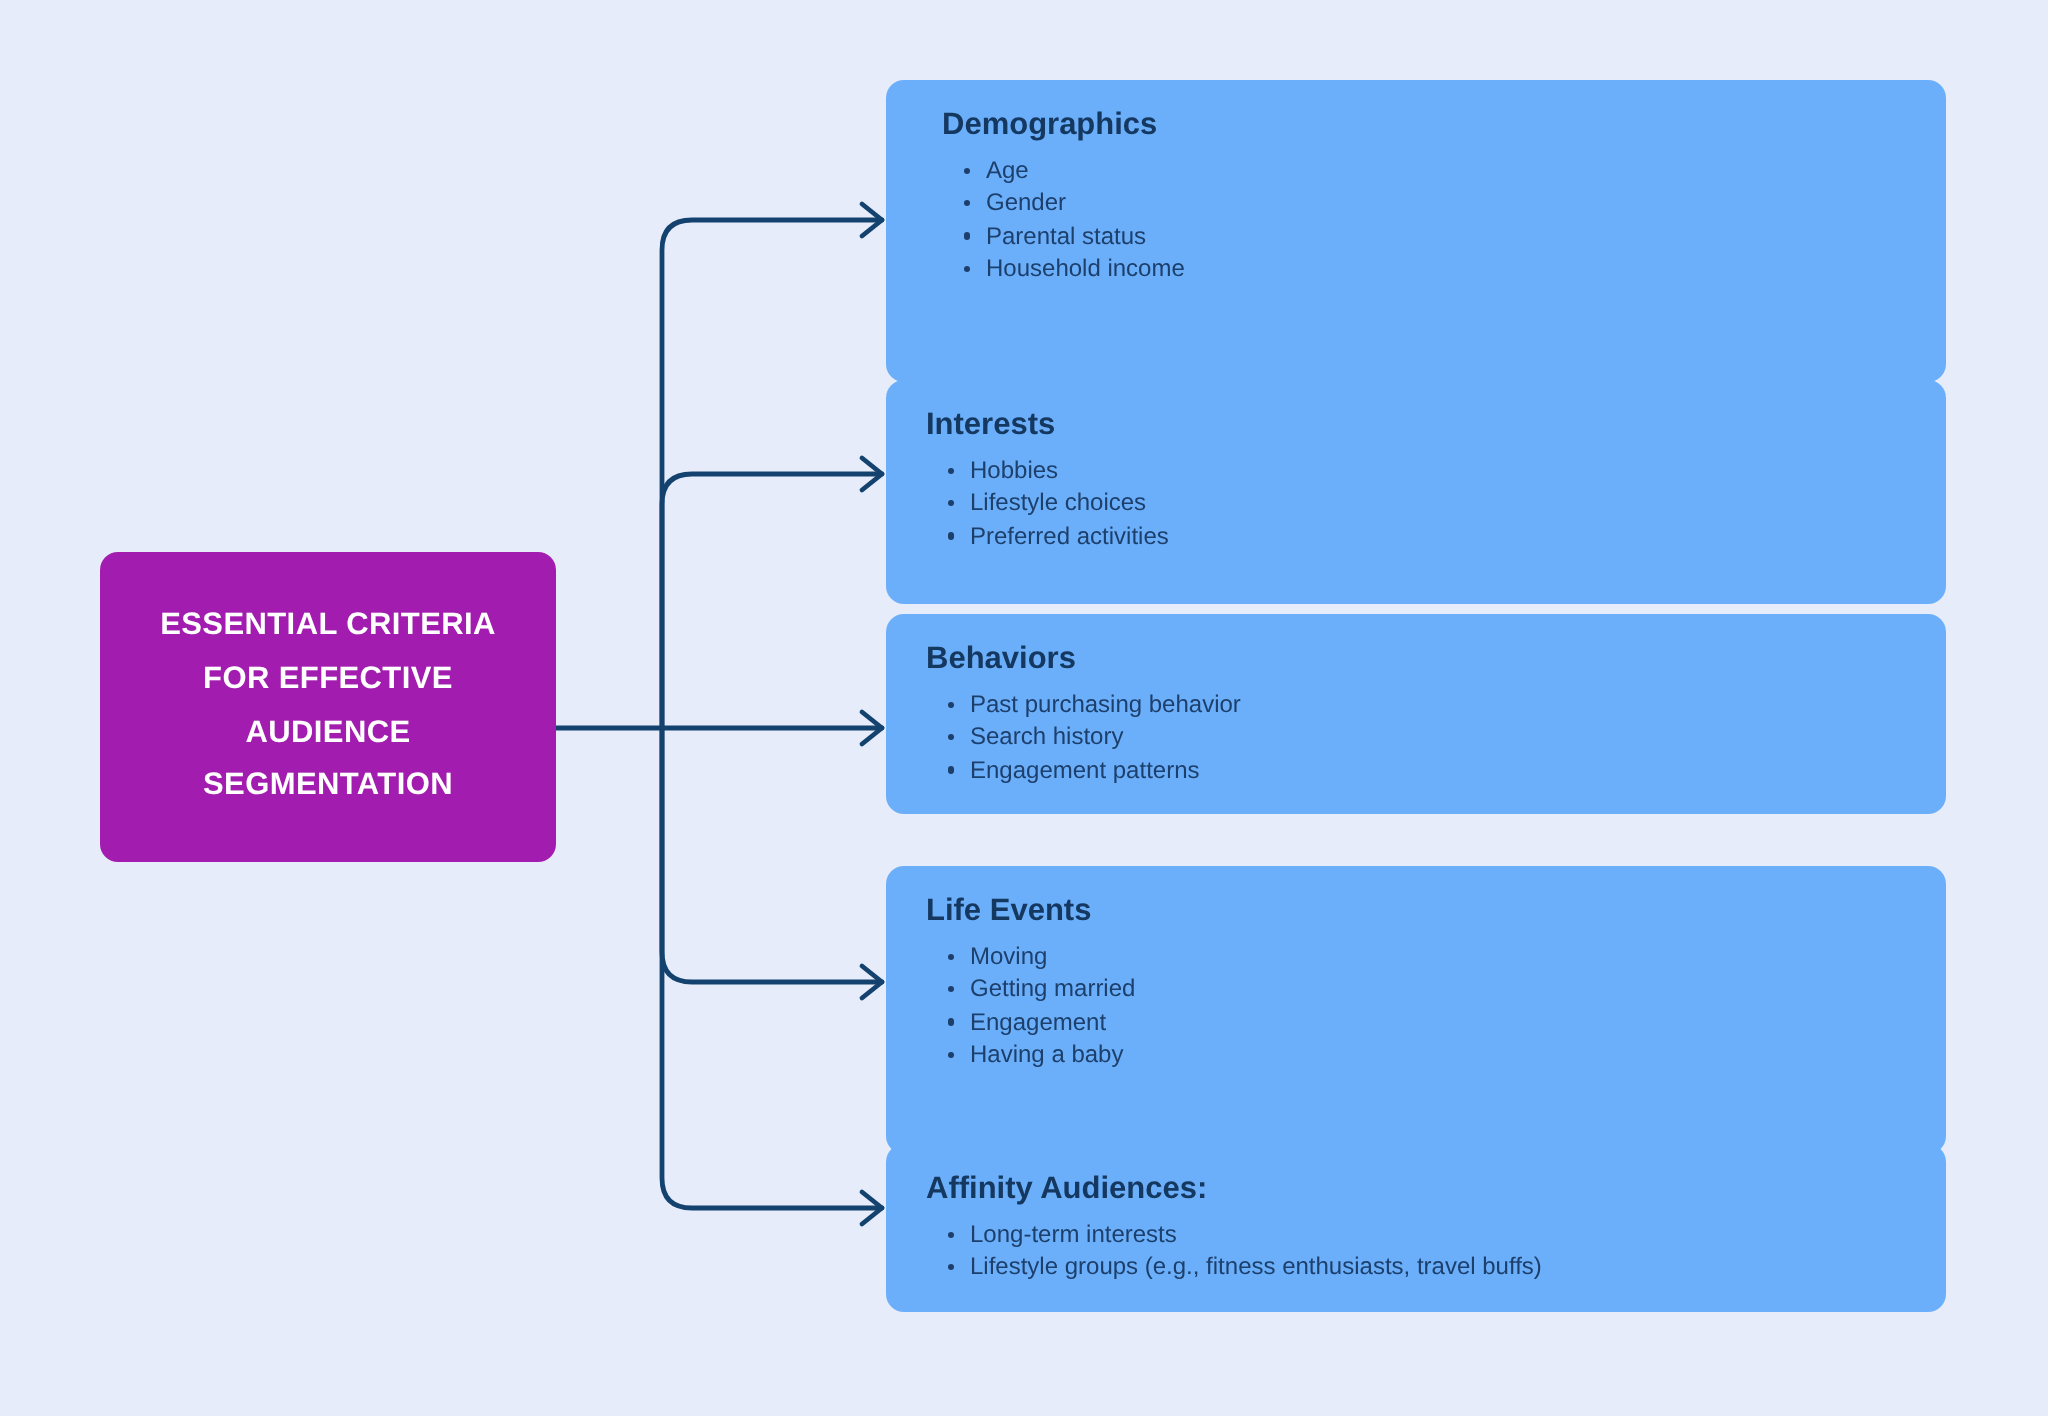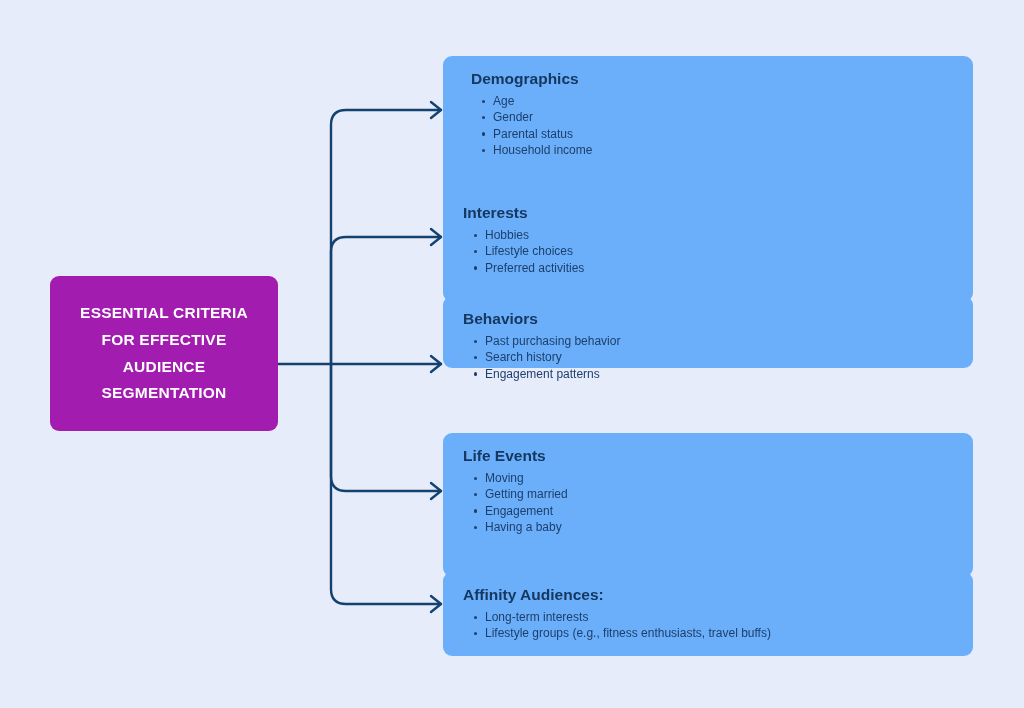--- a/index.html
+++ b/index.html
@@ -103,23 +103,23 @@
     position: absolute;
     left: -11px;
     top: 6.5px;
     width: 3.4px;
     height: 3.4px;
     border-radius: 50%;
     background: #1d3f6b;
   }
 
   
-  #card-0 { top: 56px;  height: 151px; padding-left: 28px; }
+  #card-0 { top: 40px;  height: 151px; padding-left: 28px; }
   #card-1 { top: 190px; height: 112px; }
-  #card-2 { top: 296px; height: 72px; }
+  #card-2 { top: 307px; height: 100px; }
   #card-3 { top: 433px; height: 144px; }
   #card-4 { top: 572px; height: 84px;  }
 </style>
 </head>
 <body>
 
 <div id="canvas">
 
   <svg id="connectors" viewBox="0 0 1024 708" width="1024" height="708">
 

